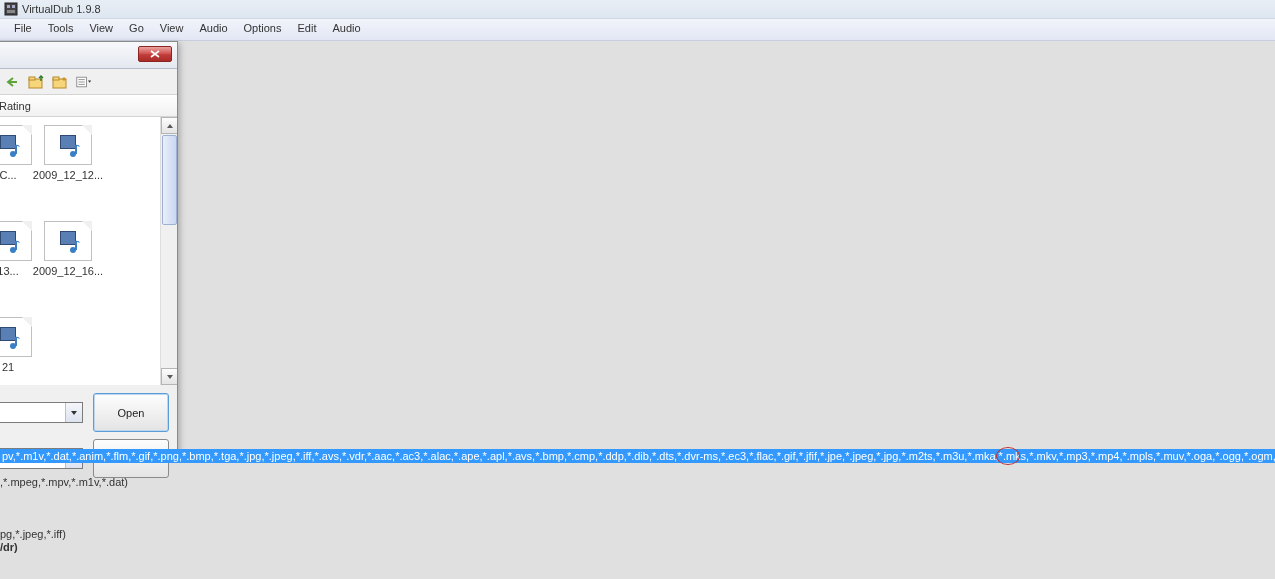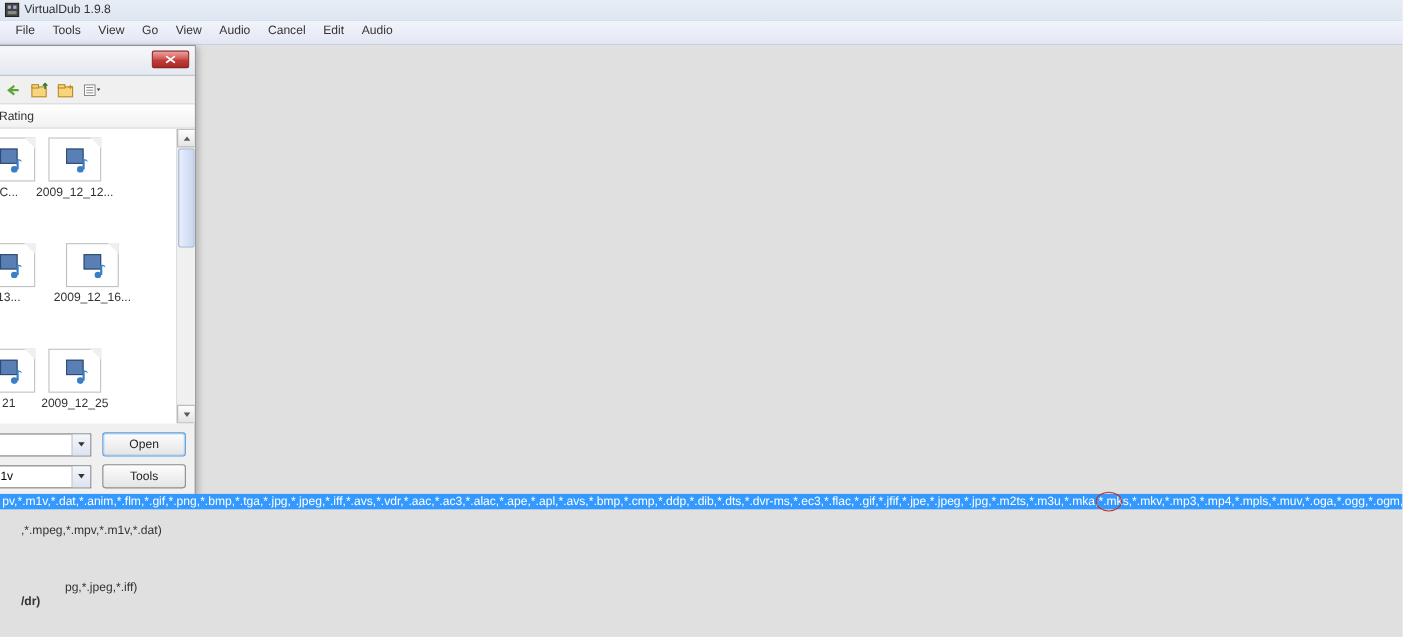--- a/index.html
+++ b/index.html
@@ -40,28 +40,28 @@
   .scroll-track { position:absolute; right:0; top:0; width:17px; height:100%; background:#f0f0f0; border-left:1px solid #dedede; }
   .scroll-up, .scroll-down { width:17px; height:17px; background:linear-gradient(to bottom,#fdfdfd,#e4e4e4); border:1px solid #b5b5b5; display:flex; align-items:center; justify-content:center; position:absolute; }
   .scroll-up { top:0; } .scroll-down { bottom:0; }
   .scroll-thumb { position:absolute; left:1px; width:15px; background:linear-gradient(to right,#e8eefc,#c9d7f0); border:1px solid #9fb1d3; border-radius:2px; }
 
   .dlg-bottom { padding: 5px 0 0 0; }
   .combo-row { display:flex; align-items:center; justify-content:flex-end; padding: 3px 8px 4px 0; gap:10px; }
   .combo { height:21px; background:#fff; border:1px solid #7b7b7b; display:flex; align-items:center; position:relative; }
   .combo-text { padding: 0 4px; white-space:nowrap; overflow:hidden; text-overflow:ellipsis; flex:1; font-size:11px; }
   .combo-btn { width:17px; height:19px; background:linear-gradient(to bottom,#f4f6fb,#dde3f0); border-left:1px solid #b8c0d0; display:flex; align-items:center; justify-content:center; }
-  .dlg-btn { width:76px; height:22px; background:linear-gradient(to bottom,#fdfdfd,#e4e4e4); border:1px solid #8a8a8a; border-radius:3px; color:#222; cursor:default; }
+  .dlg-btn { width:76px; height:39px; background:linear-gradient(to bottom,#fdfdfd,#e4e4e4); border:1px solid #8a8a8a; border-radius:3px; color:#222; cursor:default; }
   .dlg-btn:focus, .dlg-btn.default { border:1px solid #5b9dd9; box-shadow:0 0 0 1px #bcd6f0 inset; }
 
   
   .ext-strip { position:absolute; left:0; top:449px; right:0; height:14px; background:#3399ff; color:#ffffff; white-space:nowrap; overflow:hidden; font-size:11px; padding:0 2px; display:flex; align-items:center; }
   .ext-circle { position:absolute; top:447px; left:996px; width:24px; height:18px; border:1px solid #c03030; border-radius:50%; pointer-events:none; }
 
-  .below-text { position:absolute; left:0; color:#333; font-size:11px; white-space:nowrap;padding-left:19px; }
+  .below-text { position:absolute; left:0; color:#333; font-size:11px; white-space:nowrap; }
 
   
   svg { display:block; }
 </style>
 </head>
 <body>
 
 <div class="title-bar">
   <span class="title-icon">
     <svg width="14" height="14" viewBox="0 0 14 14">
@@ -74,21 +74,21 @@
   <span class="title-text">VirtualDub 1.9.8</span>
 </div>
 
 <div class="menu-bar">
   <span class="menu-item">File</span>
   <span class="menu-item">Tools</span>
   <span class="menu-item">View</span>
   <span class="menu-item">Go</span>
   <span class="menu-item">View</span>
   <span class="menu-item">Audio</span>
-  <span class="menu-item">Cancel</span>
+  <span class="menu-item">Options</span>
   <span class="menu-item">Edit</span>
   <span class="menu-item">Audio</span>
 </div>
 
 <div class="content-area"></div>
 
 <div class="file-dialog">
   <div class="dlg-title">
     <div class="dlg-close">
       <svg width="10" height="8" viewBox="0 0 10 8">
@@ -163,50 +163,40 @@
     <div class="file-item" style="left:30px; top:104px;">
       <div class="file-icon-box">
         <span class="media-glyph"><span class="film"></span><svg class="note" viewBox="0 0 12 14">
               <circle cx="4" cy="11" r="3" fill="#3a7fc5"></circle>
               <rect x="6" y="2" width="2" height="9" fill="#3a7fc5"></rect>
               <path d="M6 2 Q10 1 11 4" fill="#3a7fc5"></path>
             </svg></span>
       </div>
       <div class="file-label">13...</div>
     </div>
-    <div class="file-item" style="left:106px; top:104px;">
+    <div class="file-item" style="left:90px; top:104px;">
       <div class="file-icon-box">
         <span class="media-glyph"><span class="film"></span><svg class="note" viewBox="0 0 12 14">
               <circle cx="4" cy="11" r="3" fill="#3a7fc5"></circle>
               <rect x="6" y="2" width="2" height="9" fill="#3a7fc5"></rect>
               <path d="M6 2 Q10 1 11 4" fill="#3a7fc5"></path>
             </svg></span>
       </div>
       <div class="file-label">2009_12_16...</div>
     </div>
 
     <div class="file-item" style="left:30px; top:200px;">
       <div class="file-icon-box">
         <span class="media-glyph"><span class="film"></span><svg class="note" viewBox="0 0 12 14">
               <circle cx="4" cy="11" r="3" fill="#3a7fc5"></circle>
               <rect x="6" y="2" width="2" height="9" fill="#3a7fc5"></rect>
               <path d="M6 2 Q10 1 11 4" fill="#3a7fc5"></path>
             </svg></span>
       </div>
       <div class="file-label">21</div>
-    </div>
-    <div class="file-item" style="left:90px; top:200px;">
-      <div class="file-icon-box">
-        <span class="media-glyph"><span class="film"></span><svg class="note" viewBox="0 0 12 14">
-              <circle cx="4" cy="11" r="3" fill="#3a7fc5"></circle>
-              <rect x="6" y="2" width="2" height="9" fill="#3a7fc5"></rect>
-              <path d="M6 2 Q10 1 11 4" fill="#3a7fc5"></path>
-            </svg></span>
-      </div>
-      <div class="file-label">2009_12_25</div>
     </div>
 
     <div class="scroll-track">
       <div class="scroll-up">
           <svg width="8" height="6">
             <path d="M4 1 L7 5 L1 5 Z" fill="#5a5a5a"></path>
           </svg>
         </div>
       <div class="scroll-thumb" style="top:18px; height:90px;"></div>
       <div class="scroll-down">
@@ -240,14 +230,14 @@
       </div>
       <button class="dlg-btn">Tools</button>
     </div>
   </div>
 </div>
 
 <div class="ext-strip">pv,*.m1v,*.dat,*.anim,*.flm,*.gif,*.png,*.bmp,*.tga,*.jpg,*.jpeg,*.iff,*.avs,*.vdr,*.aac,*.ac3,*.alac,*.ape,*.apl,*.avs,*.bmp,*.cmp,*.ddp,*.dib,*.dts,*.dvr-ms,*.ec3,*.flac,*.gif,*.jfif,*.jpe,*.jpeg,*.jpg,*.m2ts,*.m3u,*.mka,*.mks,*.mkv,*.mp3,*.mp4,*.mpls,*.muv,*.oga,*.ogg,*.ogm,*.ogv,*.pc</div>
 <div class="ext-circle"></div>
 
 <div class="below-text" style="top:476px;">,*.mpeg,*.mpv,*.m1v,*.dat)</div>
-<div class="below-text" style="top:528px;margin-left:40px;">pg,*.jpeg,*.iff)</div>
+<div class="below-text" style="top:528px;">pg,*.jpeg,*.iff)</div>
 <div class="below-text" style="top:541px;font-weight:bold;">/dr)</div>
 
 </body></html>

